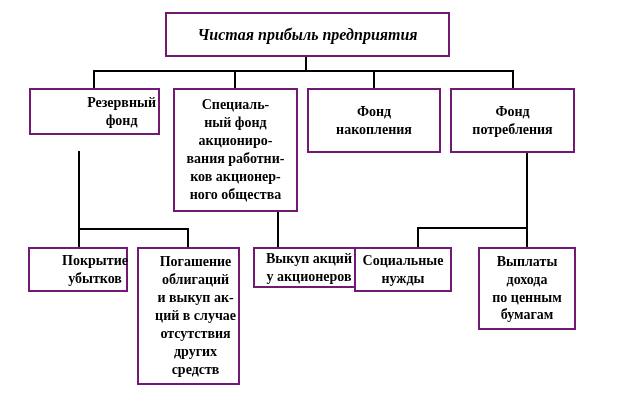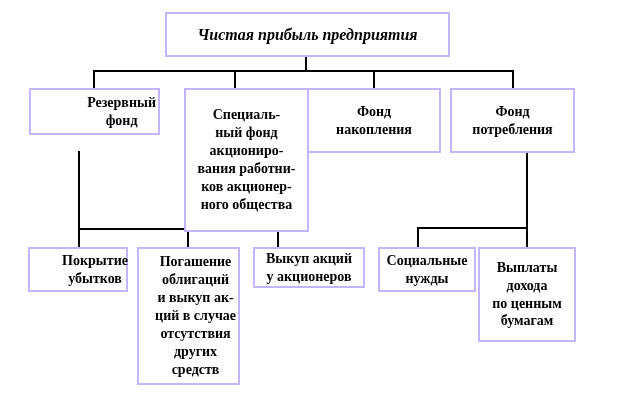--- a/index.html
+++ b/index.html
@@ -18,21 +18,21 @@
   .connectors {
     position: absolute;
     left: 0;
     top: 0;
     width: 636px;
     height: 403px;
   }
   .node {
     position: absolute;
     box-sizing: border-box;
-    border: 2px solid #c4b5fd;
+    border: 2px solid #701a75;
     background: #ffffff;
     display: flex;
     align-items: center;
     justify-content: center;
     text-align: center;
     color: #000000;
   }
   .node .lbl {
     white-space: pre-line;
     font-weight: bold;
@@ -73,21 +73,21 @@
 
   <div class="node root" style="left:165px; top:12px; width:285px; height:45px;">
     <span class="lbl">Чистая прибыль предприятия</span>
   </div>
 
   <div class="node" style="left:29px; top:88px; width:131px; height:47px;justify-content:flex-end;">
     <span class="lbl">Резервный
 фонд</span>
   </div>
 
-  <div class="node" style="left:184px; top:88px; width:125px; height:144px;">
+  <div class="node" style="left:173px; top:88px; width:125px; height:124px;">
     <span class="lbl">Специаль-
 ный фонд
 акциониро-
 вания работни-
 ков акционер-
 ного общества</span>
   </div>
 
   <div class="node" style="left:307px; top:88px; width:134px; height:65px;">
     <span class="lbl">Фонд
@@ -112,25 +112,25 @@
 отсутствия
 других
 средств</span>
   </div>
 
   <div class="node" style="left:253px; top:247px; width:112px; height:41px;">
     <span class="lbl">Выкуп акций
 у акционеров</span>
   </div>
 
-  <div class="node" style="left:378px; top:247px; width:98px; height:45px;">
+  <div class="node" style="left:354px; top:247px; width:98px; height:45px;">
     <span class="lbl">Социальные
 нужды</span>
   </div>
 
-  <div class="node" style="left:478px; top:247px; width:98px; height:95px;">
+  <div class="node" style="left:478px; top:247px; width:98px; height:83px;">
     <span class="lbl">Выплаты
 дохода
 по ценным
 бумагам</span>
   </div>
 
 </div>
 
 </body></html>

